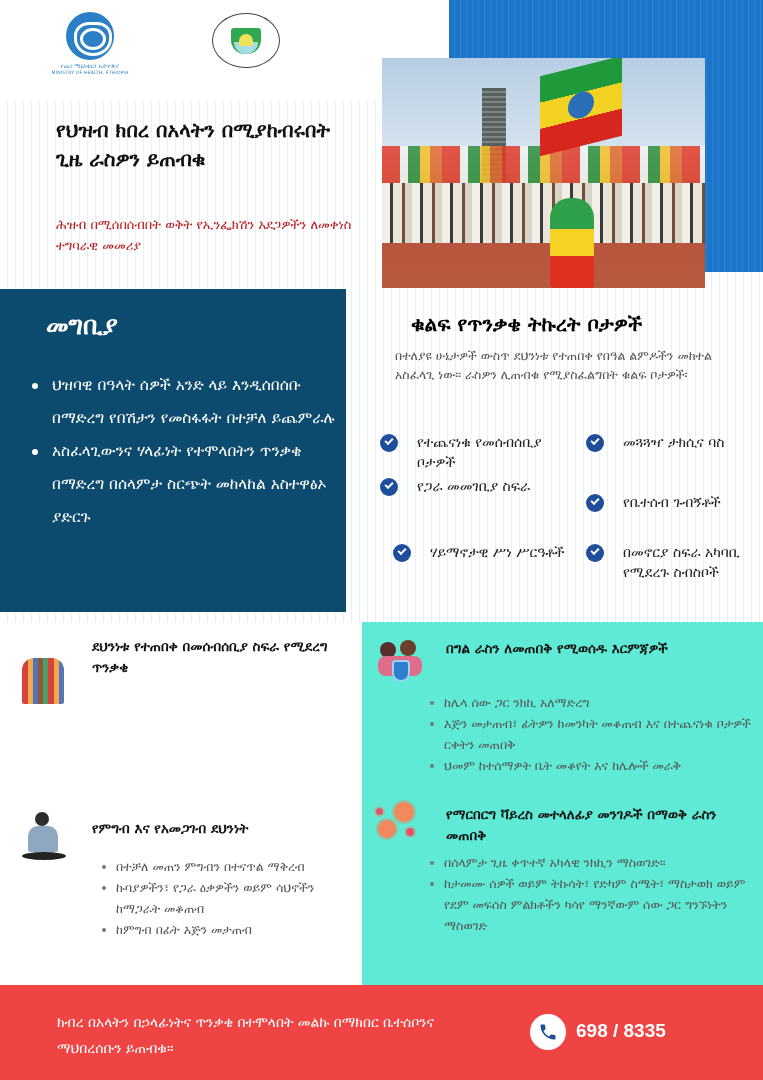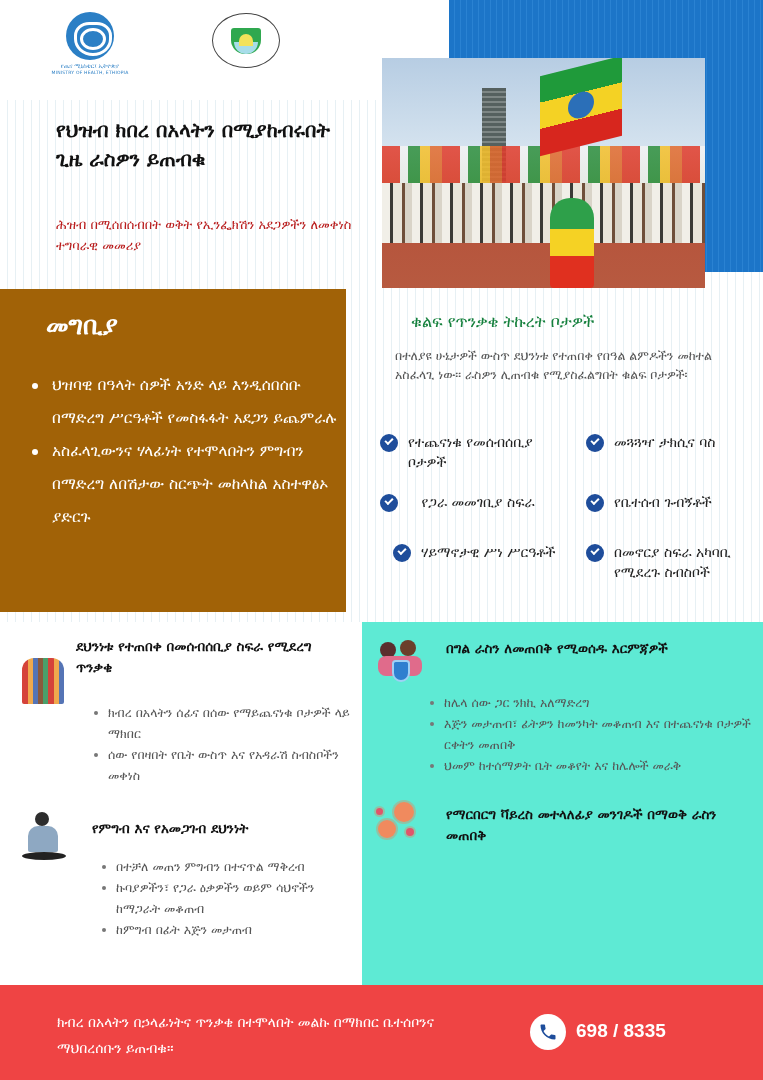--- a/index.html
+++ b/index.html
@@ -40,36 +40,36 @@
     .photo .flag-big { position: absolute; left: 158px; top: 8px; width: 82px; height: 80px; transform: skewY(-14deg);
       background: linear-gradient(180deg, #1f9a3a 0 33%, #f4d224 33% 66%, #d7261e 66% 100%); }
     .photo .flag-big::after { content: ""; position: absolute; left: 28px; top: 26px; width: 26px; height: 26px; border-radius: 50%; background: #2b6fb8; }
     .photo .flag-row { position: absolute; left: 0; top: 88px; width: 323px; height: 40px;
       background: repeating-linear-gradient(90deg, #e23b2a 0 18px, #f3f3f3 18px 26px, #2e8f3c 26px 38px, #f6c02a 38px 48px, #e36a2c 48px 60px); opacity: 0.85; }
     .photo .crowd { position: absolute; left: 0; top: 125px; width: 323px; height: 60px;
       background: repeating-linear-gradient(90deg, #f1efe8 0 8px, #3b3a36 8px 11px, #e9e5da 11px 20px, #6f4f3a 20px 23px, #d9d4c8 23px 30px); }
     .photo .dress { position: absolute; left: 168px; top: 140px; width: 44px; height: 90px; border-radius: 20px 20px 4px 4px;
       background: linear-gradient(180deg, #2ea04a 0 35%, #f5d224 35% 65%, #e0301f 65% 100%); }
 
-    .intro-box { position: absolute; left: 0; top: 289px; width: 346px; height: 323px; background: #a16207; color: #fff; }
+    .intro-box { position: absolute; left: 0; top: 289px; width: 346px; height: 323px; background: #0c4a6e; color: #fff; }
     .intro-title { position: absolute; left: 46px; top: 22px; font-size: 25px; color: #fff; }
     .intro-list { position: absolute; left: 30px; top: 80px; width: 310px; list-style: none; }
     .intro-list li { position: relative; padding-left: 22px; font-size: 15.5px; line-height: 33px; color: #fff; }
     .intro-list li::before { content: ""; position: absolute; left: 2px; top: 14px; width: 6px; height: 6px; border-radius: 50%; background: #fff; }
 
-    .key-title { position: absolute; left: 411px; top: 312px; font-size: 16px; font-weight: normal; color: #15803d; }
+    .key-title { position: absolute; left: 411px; top: 312px; font-size: 20px; font-weight: bold; color: #000000; }
     .key-desc { position: absolute; left: 395px; top: 346px; width: 360px; font-size: 12.5px; line-height: 19px; color: #555; }
     .check-grid { position: absolute; left: 380px; top: 432px; width: 383px; height: 180px; }
     .check-item { position: absolute; width: 190px; display: flex; align-items: flex-start; }
     .check-icon { flex: 0 0 18px; width: 18px; height: 18px; border-radius: 50%; background: #1e4d9b; position: relative; margin-top: 2px; }
     .check-icon::after { content: ""; position: absolute; left: 5px; top: 4px; width: 6px; height: 3px; border-left: 2px solid #fff; border-bottom: 2px solid #fff; transform: rotate(-45deg); }
-    .check-label { margin-left: 10px; font-size: 14px; line-height: 20px; color: #222; width: 140px; }
+    .check-label { margin-left: 19px; font-size: 14px; line-height: 20px; color: #222; width: 140px; }
     .ci-0 { left: 0; top: 0; }
     .ci-1 { left: 206px; top: 0; }
-    .ci-2 { left: 0; top: 60px; text-align: center; }
+    .ci-2 { left: 0; top: 44px; }
     .ci-3 { left: 206px; top: 60px; }
     .ci-4 { left: 0; top: 110px; padding-left: 13px; }
     .ci-5 { left: 206px; top: 110px; }
 
     .bottom-left { position: absolute; left: 0; top: 622px; width: 362px; height: 363px; background: #ffffff; }
     .bottom-right { position: absolute; left: 362px; top: 622px; width: 401px; height: 363px; background: #5eead4; }
 
     .sec-icon { position: absolute; }
     .sec-title { position: absolute; font-size: 13.5px; font-weight: bold; line-height: 21px; color: #111; }
     .sec-list { position: absolute; list-style: none; }
@@ -124,22 +124,22 @@
   <div class="tower"></div>
   <div class="flag-row"></div>
   <div class="crowd"></div>
   <div class="flag-big"></div>
   <div class="dress"></div>
 </div>
 
 <section class="intro-box">
   <h2 class="intro-title">መግቢያ</h2>
   <ul class="intro-list">
-    <li>ህዝባዊ በዓላት ሰዎች አንድ ላይ እንዲሰበሰቡ በማድረግ ሥርዓቶች የመስፋፋት አደጋን ይጨምራሉ</li>
-    <li>አስፈላጊውንና ሃላፊነት የተሞላበትን ምግብን በማድረግ ለበሽታው ስርጭት መከላከል አስተዋፅኦ ያድርጉ</li>
+    <li>ህዝባዊ በዓላት ሰዎች አንድ ላይ እንዲሰበሰቡ በማድረግ የበሽታን የመስፋፋት በተቻለ ይጨምራሉ</li>
+    <li>አስፈላጊውንና ሃላፊነት የተሞላበትን ጥንቃቄ በማድረግ በሰላምታ ስርጭት መከላከል አስተዋፅኦ ያድርጉ</li>
   </ul>
 </section>
 
 <h2 class="key-title">ቁልፍ የጥንቃቄ ትኩረት ቦታዎች</h2>
 <p class="key-desc">በተለያዩ ሁኔታዎች ውስጥ ደህንነቱ የተጠበቀ የበዓል ልምዶችን መከተል አስፈላጊ ነው። ራስዎን ሊጠብቁ የሚያስፈልግበት ቁልፍ ቦታዎች፡</p>
 
 <div class="check-grid">
   <div class="check-item ci-0">
     <span class="check-icon"></span>
     <span class="check-label">የተጨናነቁ የመሰብሰቢያ ቦታዎች</span>
@@ -161,25 +161,21 @@
     <span class="check-label">ሃይማኖታዊ ሥነ ሥርዓቶች</span>
   </div>
   <div class="check-item ci-5">
     <span class="check-icon"></span>
     <span class="check-label">በመኖርያ ስፍራ አካባቢ የሚደረጉ ስብስቦች</span>
   </div>
 </div>
 
 <section class="bottom-left">
   <div class="sec-icon crowd-icon"></div>
-  <h3 class="sec-title" style="left:76px; top:14px; width:265px;">ደህንነቱ የተጠበቀ በመሰብሰቢያ ስፍራ የሚደረግ ጥንቃቄ</h3>
-  <ul class="sec-list" style="left:92px; top:80px; width:265px;">
-    <li>ክብረ በአላትን ሰፊና በሰው የማይጨናነቁ ቦታዎች ላይ ማክበር</li>
-    <li>ሰው የበዛበት የቤት ውስጥ እና የአዳራሽ ስብስቦችን መቀነስ</li>
-  </ul>
+  <h3 class="sec-title" style="left:92px; top:14px; width:265px;">ደህንነቱ የተጠበቀ በመሰብሰቢያ ስፍራ የሚደረግ ጥንቃቄ</h3>
 
   <div class="sec-icon eater-icon" style="top:190px;">
     <div class="head"></div>
       <div class="body"></div>
       <div class="plate"></div>
   </div>
   <h3 class="sec-title" style="left:92px; top:196px; width:265px;">የምግብ እና የአመጋገብ ደህንነት</h3>
   <ul class="sec-list" style="left:100px; top:234px; width:258px;">
     <li>በተቻለ መጠን ምግብን በተናጥል ማቅረብ</li>
     <li>ኩባያዎችን፣ የጋራ ዕቃዎችን ወይም ሳህኖችን ከማጋራት መቆጠብ</li>
@@ -201,20 +197,24 @@
     <li>ህመም ከተሰማዎት ቤት መቆየት እና ከሌሎች መራቅ</li>
   </ul>
 
   <div class="sec-icon virus-icon" style="top:180px;">
     <div class="v v1"></div>
       <div class="v v2"></div>
       <div class="v v3"></div>
       <div class="v v4"></div>
   </div>
   <h3 class="sec-title" style="left:84px; top:182px; width:300px;">የማርበርግ ቫይረስ መተላለፊያ መንገዶች በማወቅ ራስን መጠበቅ</h3>
+  <ul class="sec-list" style="left:66px; top:230px; width:330px;">
+    <li>በሰላምታ ጊዜ ቀጥተኛ አካላዊ ንክኪን ማስወገድ።</li>
+    <li>ከታመሙ ሰዎች ወይም ትኩሳት፣ የድካም ስሜት፣ ማስታወክ ወይም የደም መፍሰስ ምልክቶችን ካሳየ ማንኛውም ሰው ጋር ግንኙነትን ማስወገድ</li>
+  </ul>
 </section>
 
 <footer class="footer">
   <p class="footer-text">ክብረ በአላትን በኃላፊነትና ጥንቃቄ በተሞላበት መልኩ በማክበር ቤተሰቦንና ማህበረሰቡን ይጠብቁ።</p>
   <div class="phone-icon">
     <svg width="20" height="20" viewBox="0 0 24 24">
         <path fill="#1e4d9b" d="M6.6 10.8c1.4 2.8 3.8 5.1 6.6 6.6l2.2-2.2c.3-.3.7-.4 1-.2 1.1.4 2.3.6 3.6.6.6 0 1 .4 1 1V20c0 .6-.4 1-1 1C10.6 21 3 13.4 3 4c0-.6.4-1 1-1h3.5c.6 0 1 .4 1 1 0 1.3.2 2.5.6 3.6.1.3 0 .7-.2 1l-2.3 2.2z"></path>
       </svg>
   </div>
   <span class="phone-number">698 / 8335</span>

